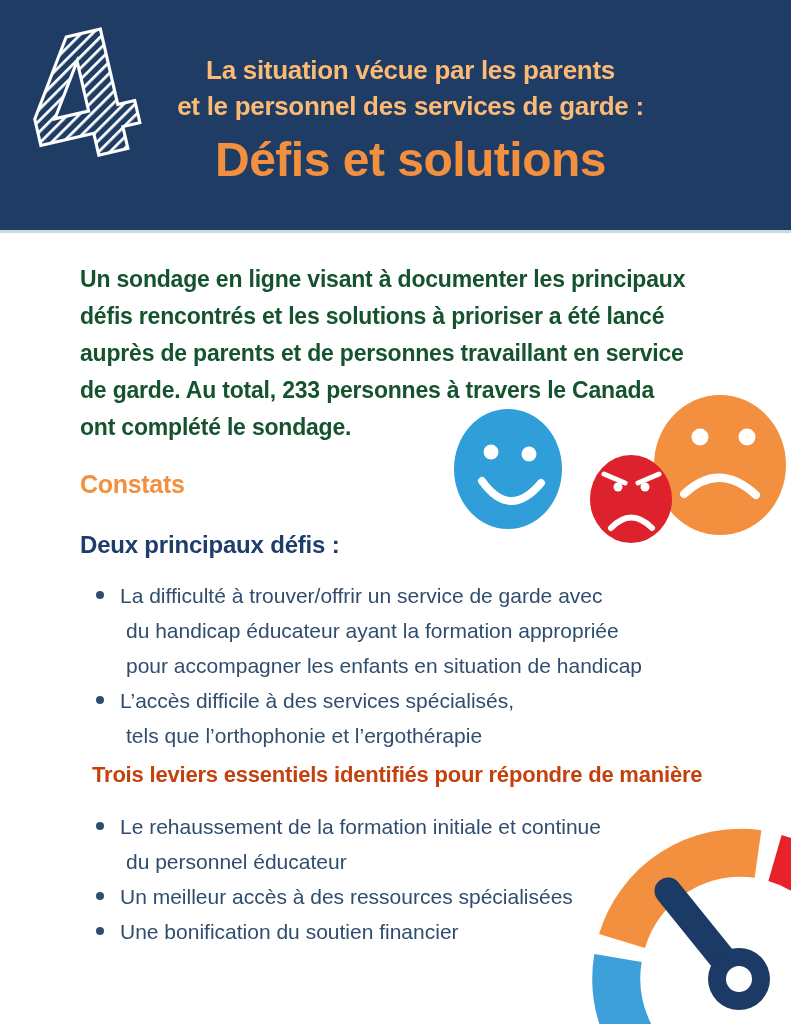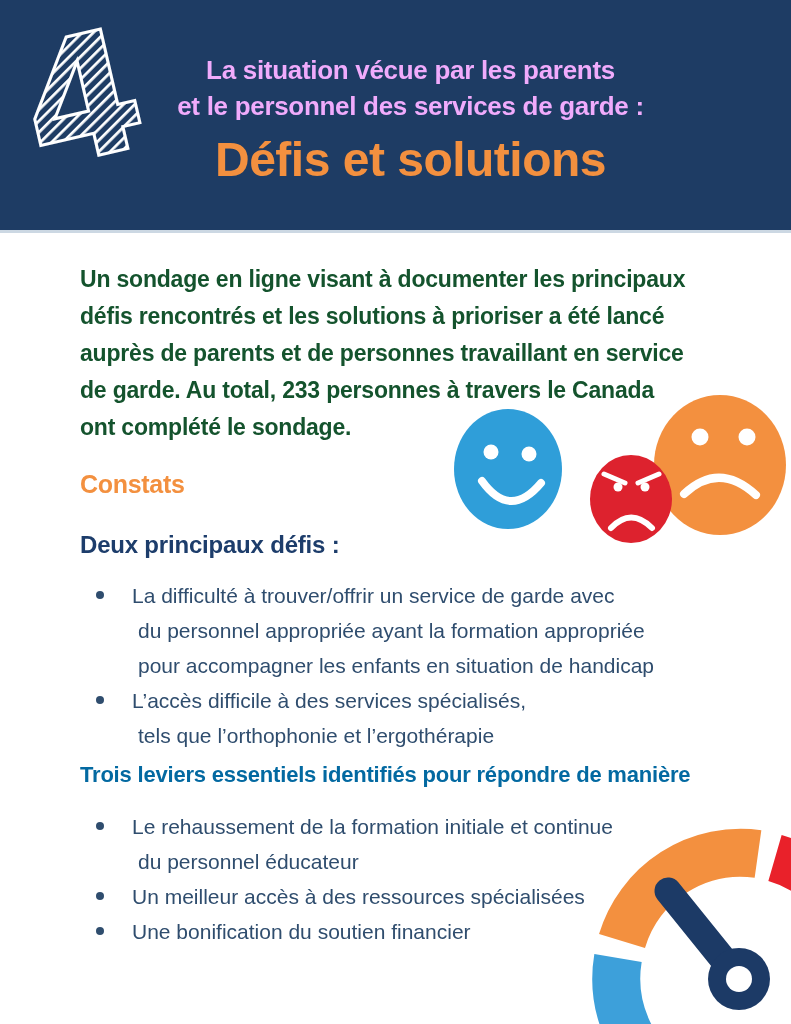--- a/index.html
+++ b/index.html
@@ -10,21 +10,21 @@
     font-family:"Liberation Sans", sans-serif;
   }
   
   .header {
     position:relative; width:791px; height:233px;
     background:#1e3c64; border-bottom:3px solid #ccd8e3;
   }
   .four-svg { position:absolute; left:-6px; top:2px; }
   .titles { position:relative; text-align:center; padding-top:52px; margin-left:30px; }
   .title-line {
-    color:#f0abfc; font-weight:bold; font-size:26px; line-height:36px;
+    color:#fdba74; font-weight:bold; font-size:26px; line-height:36px;
     letter-spacing:-0.3px;
   }
   .subtitle {
     color:#f3903f; font-weight:bold; font-size:48px; line-height:60px;
     margin-top:6px; letter-spacing:-0.5px;
   }
   
   .content { position:relative; padding:0 60px 0 80px; }
   .intro { margin-top:28px; }
   .intro div {
@@ -39,27 +39,27 @@
     margin-top:24px; color:#1d3d6b; font-weight:bold; font-size:24px;
     line-height:30px; white-space:nowrap; letter-spacing:-0.2px;
   }
   ul.blist { list-style:none; margin-top:18px; }
   ul.blist li { position:relative; padding-left:40px; margin:0; }
   ul.blist .dot {
     position:absolute; left:16px; top:13px; width:8px; height:8px;
     border-radius:50%; background:#2f4d6e;
   }
   ul.blist li div {
-    color:#2f4d6e; font-size:21px; line-height:35px; white-space:nowrap;margin-left:12px;
+    color:#2f4d6e; font-size:21px; line-height:35px; white-space:nowrap;
   }
   ul.blist li div + div { padding-left:6px; }
   .levers-title { margin-top:8px; }
   .levers-title div {
-    color:#0369a1; font-weight:bold; font-size:22px; line-height:28px;
-    white-space:nowrap; letter-spacing:-0.2px;
+    color:#c2410c; font-weight:bold; font-size:22px; line-height:28px;
+    white-space:nowrap; letter-spacing:-0.2px;margin-left:12px;
   }
   ul.blist.levers { margin-top:20px; }
   
   .overlay {
     position:absolute; left:0; top:0; width:791px; height:1024px;
     pointer-events:none;
   }
 </style>
 </head>
 <body>
@@ -95,21 +95,21 @@
     </div>
 
     <h2 class="constats">Constats</h2>
 
     <h3 class="sub-head">Deux principaux défis :</h3>
 
     <ul class="blist">
       <li>
         <span class="dot"></span>
         <div>La difficulté à trouver/offrir un service de garde avec</div>
-        <div>du personnel appropriée ayant la formation appropriée</div>
+        <div>du handicap éducateur ayant la formation appropriée</div>
         <div>pour accompagner les enfants en situation de handicap</div>
       </li>
       <li>
         <span class="dot"></span>
         <div>L’accès difficile à des services spécialisés,</div>
         <div>tels que l’orthophonie et l’ergothérapie</div>
       </li>
     </ul>
 
     <h3 class="sub-head levers-title">

